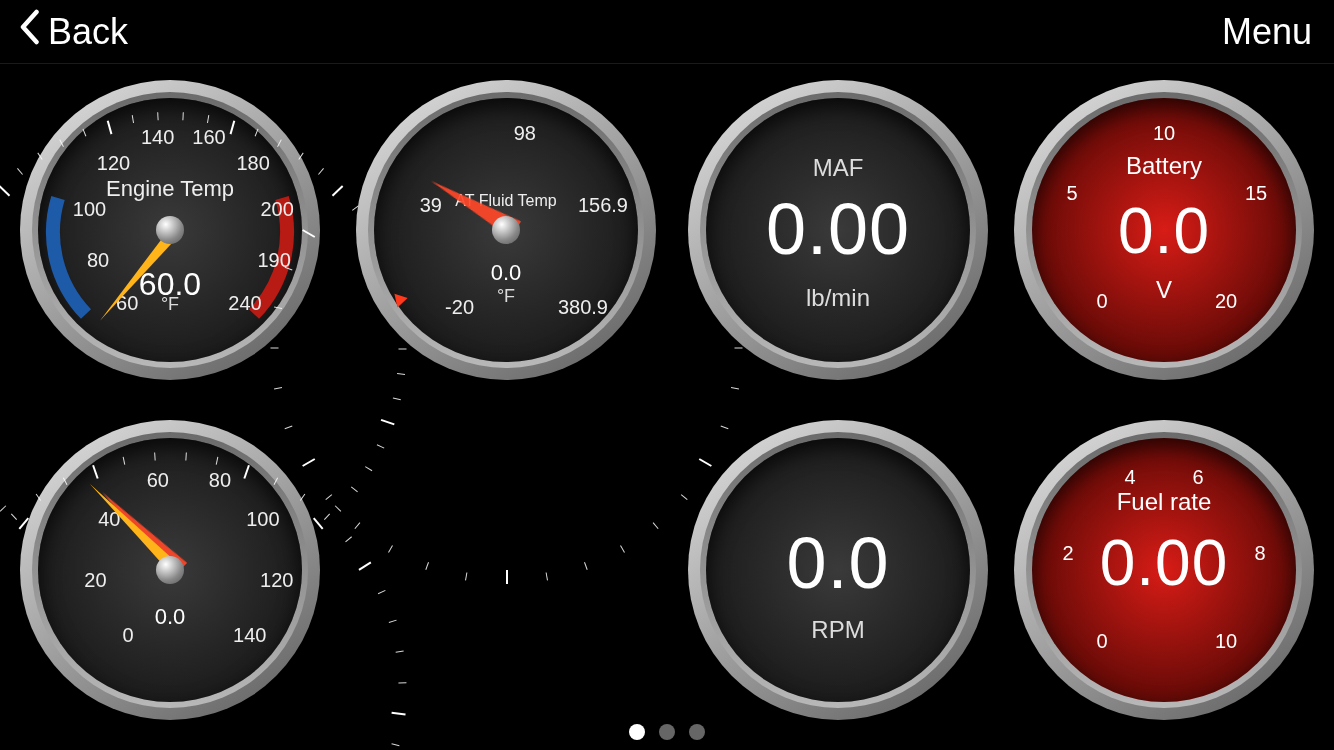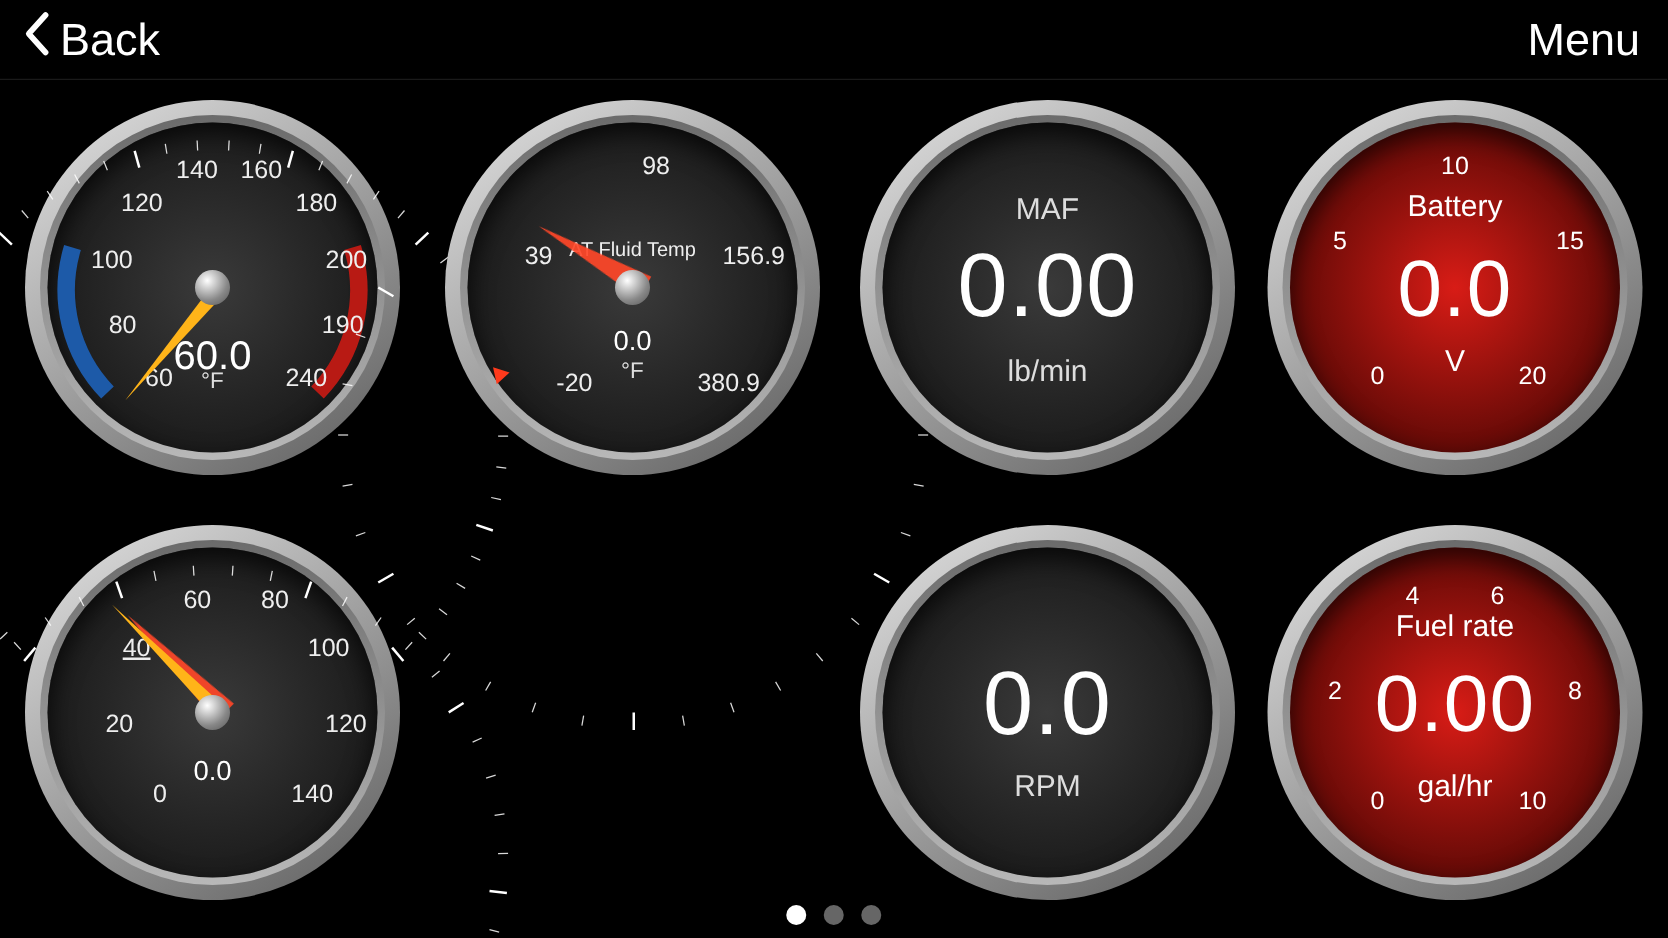--- a/index.html
+++ b/index.html
@@ -219,20 +219,21 @@
         <div class="tick minor" style="transform: rotate(450.222deg) translateY(-118px); transform-origin: 50% 118px; top: 50%; left: 50%;"></div>
         <div class="tick minor" style="transform: rotate(456.444deg) translateY(-118px); transform-origin: 50% 118px; top: 50%; left: 50%;"></div>
         <div class="tick minor" style="transform: rotate(462.667deg) translateY(-118px); transform-origin: 50% 118px; top: 50%; left: 50%;"></div>
         <div class="tick" style="transform: rotate(468.889deg) translateY(-118px); transform-origin: 50% 118px; top: 50%; left: 50%;"></div>
         <div class="tick minor" style="transform: rotate(475.111deg) translateY(-118px); transform-origin: 50% 118px; top: 50%; left: 50%;"></div>
         <div class="tick minor" style="transform: rotate(481.333deg) translateY(-118px); transform-origin: 50% 118px; top: 50%; left: 50%;"></div>
         <div class="tick minor" style="transform: rotate(487.556deg) translateY(-118px); transform-origin: 50% 118px; top: 50%; left: 50%;"></div>
         <div class="tick minor" style="transform: rotate(493.778deg) translateY(-118px); transform-origin: 50% 118px; top: 50%; left: 50%;"></div>
         <div class="tick" style="transform: rotate(500deg) translateY(-118px); transform-origin: 50% 118px; top: 50%; left: 50%;"></div>
       </div>
+    <div class="dial-label" style="top:78px">Engine Temp</div>
     <div class="hub"></div>
     <div class="needle-orange" id="et-needle" style="transform: rotate(40deg);"></div>
     <div class="dial-value" style="top:168px">60.0</div>
     <div class="dial-unit" style="top:196px">°F</div>
     <div class="marker" id="et-marker" style="transform: rotate(437.778deg) translateY(-118px);"></div>
   </div>
 </div>
 
 <div class="gwrap g1">
   <div class="bezel"></div>
@@ -303,21 +304,21 @@
   </div>
 </div>
 
 <div class="gwrap g4">
   <div class="bezel"></div>
     <div class="bezel-inner"></div>
   <div class="face">
     <div id="mph-ticks" class="tick-ring">
         <div class="scale-num" style="transform: translate(-66.468px, 66.468px);">0</div>
         <div class="scale-num" style="transform: translate(-93.4089px, 10.5247px);">20</div>
-        <div class="scale-num" style="transform: translate(-79.5921px, -50.011px); text-decoration: underline;">40</div>
+        <div class="scale-num" style="transform: translate(-79.5921px, -50.011px);">40</div>
         <div class="scale-num" style="transform: translate(-31.0462px, -88.725px);">60</div>
         <div class="scale-num" style="transform: translate(31.0462px, -88.725px);">80</div>
         <div class="scale-num" style="transform: translate(79.5921px, -50.011px);">100</div>
         <div class="scale-num" style="transform: translate(93.4089px, 10.5247px);">120</div>
         <div class="scale-num" style="transform: translate(66.468px, 66.468px);">140</div>
         <div class="tick minor" style="transform: rotate(-42.4286deg) translateY(-118px);"></div>
         <div class="tick minor" style="transform: rotate(-34.7143deg) translateY(-118px);"></div>
         <div class="tick minor" style="transform: rotate(-27deg) translateY(-118px);"></div>
         <div class="tick" style="transform: rotate(-19.2857deg) translateY(-118px);"></div>
         <div class="tick minor" style="transform: rotate(-11.5714deg) translateY(-118px);"></div>
@@ -359,21 +360,20 @@
     <div class="bezel-inner"></div>
   <div class="face red">
     <div class="red-tick" style="transform:translate(-34px,-94px)">4</div>
     <div class="red-tick" style="transform:translate(34px,-94px)">6</div>
     <div class="red-tick" style="transform:translate(-96px,-18px)">2</div>
     <div class="red-tick" style="transform:translate(96px,-18px)">8</div>
     <div class="red-tick" style="transform:translate(-62px,70px)">0</div>
     <div class="red-tick" style="transform:translate(62px,70px)">10</div>
     <div class="dig-label" style="top:50px">Fuel rate</div>
     <div class="dig-value" style="top:88px">0.00</div>
-    <div class="dig-unit" style="top:178px">gal/hr</div>
   </div>
 </div>
 
 <div class="pager">
   <div class="dot active"></div>
   <div class="dot"></div>
   <div class="dot"></div>
 </div>
 
 </body></html>

